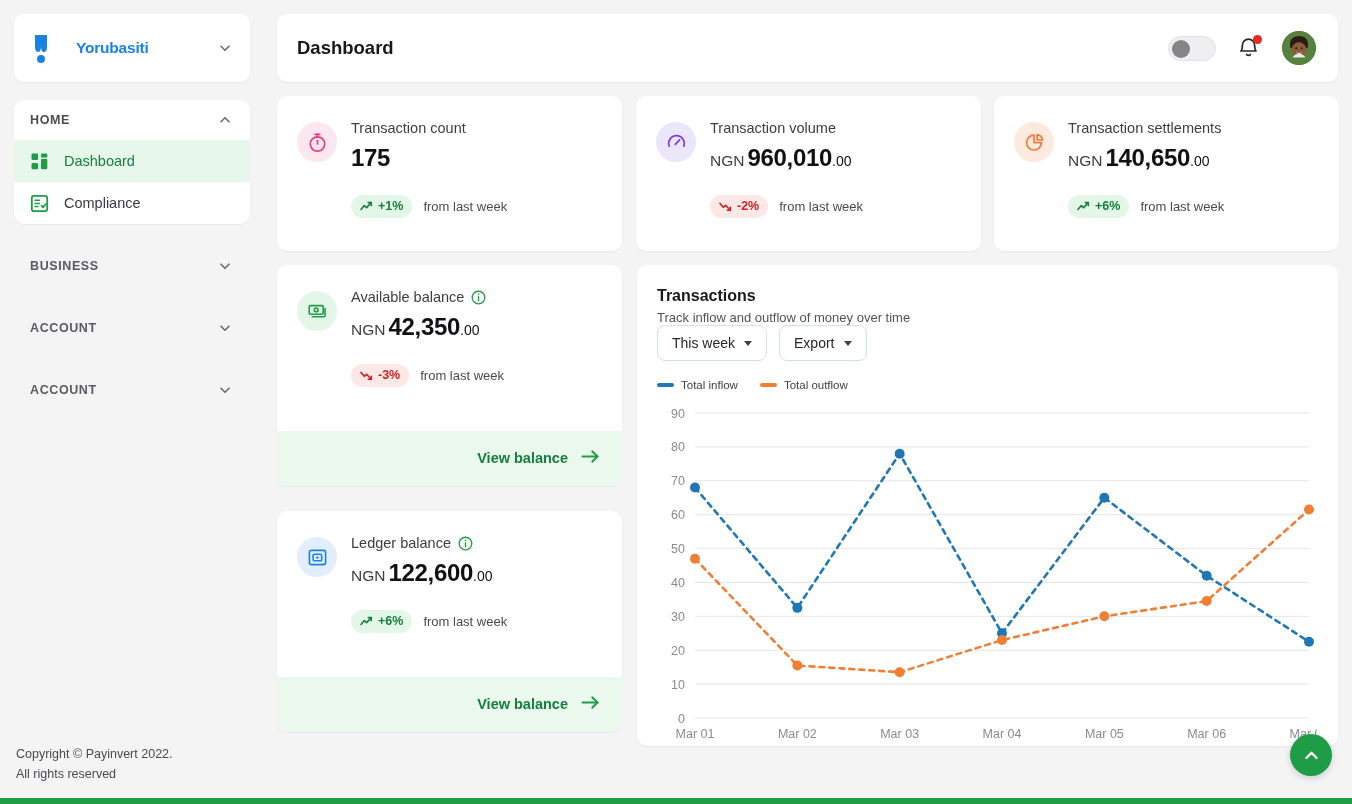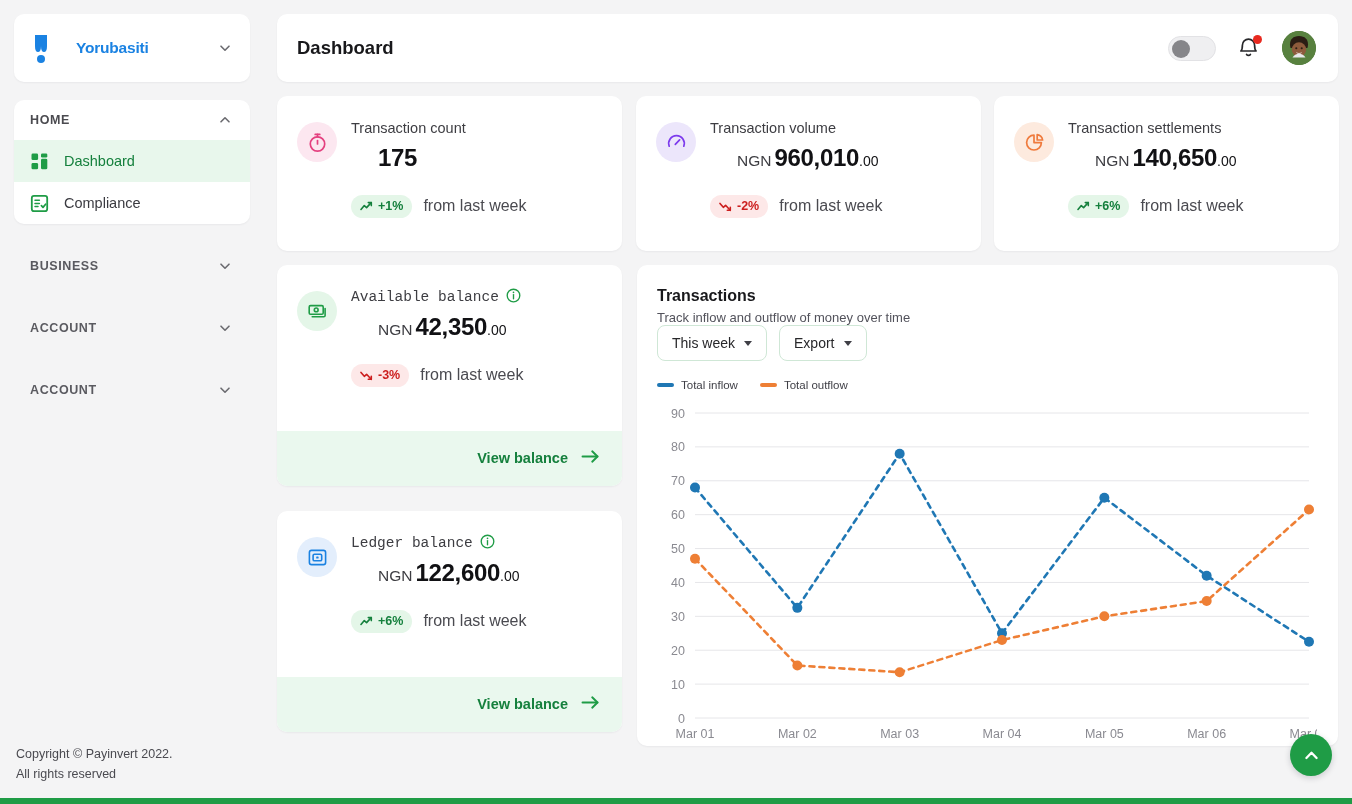--- a/index.html
+++ b/index.html
@@ -127,45 +127,45 @@
     width: 40px; height: 40px; border-radius: 50%;
     display: flex; align-items: center; justify-content: center;
     flex-shrink: 0; margin-top: 4px;
   }
   .stat-badge svg { display: block; }
   .stat-body { padding-top: 1px; }
   .stat-label { font-size: 14.5px; color: #3d3d42; line-height: 1.3; }
   .stat-value {
     margin-top: 6px;
     font-size: 24px; font-weight: bold; color: #111114;
-    letter-spacing: -.3px; white-space: nowrap; margin-left: 27px;
+    letter-spacing: -.3px; white-space: nowrap;
   }
   .stat-value .cur {
     font-size: 15.5px; font-weight: normal; color: #3d3d42;
     letter-spacing: 0; margin-right: 3px;
   }
   .stat-value .dec { font-size: 14px; font-weight: normal; letter-spacing: 0; }
   .delta-row {
     display: flex; align-items: center; gap: 11px;
     margin-top: 23px; padding-left: 54px;
   }
   .pill {
     display: inline-flex; align-items: center; gap: 5px;
     height: 23px; padding: 0 9px; border-radius: 12px;
     font-size: 12.5px; font-weight: bold;
   }
   .pill.up { background: #e4f6e8; color: #15803d; }
   .pill.down { background: #fde8e8; color: #cc1f1f; }
   .pill svg { display: block; }
-  .delta-text { font-size: 16px; color: #4a4a50; }
+  .delta-text { font-size: 13px; color: #4a4a50; }
 
   
   .balance { width: 345px; }
   .balance .bal-top { padding: 22px 20px 0 20px; }
-  .bal-label-row { display: flex; align-items: flex-start; gap: 7px; font-family: Liberation Mono, monospace; }
+  .bal-label-row { display: flex; align-items: center; gap: 7px; }
   .info-ic { width: 15px; height: 15px; display: block; cursor: pointer; }
   .bal-foot {
     background: #eaf8ee;
     border-radius: 0 0 10px 10px;
     height: 55px;
     display: flex; align-items: center; justify-content: flex-end;
     padding-right: 22px; gap: 13px; cursor: pointer;
   }
   .bal-foot-label { font-size: 14.5px; font-weight: bold; color: #15803d; }
 

